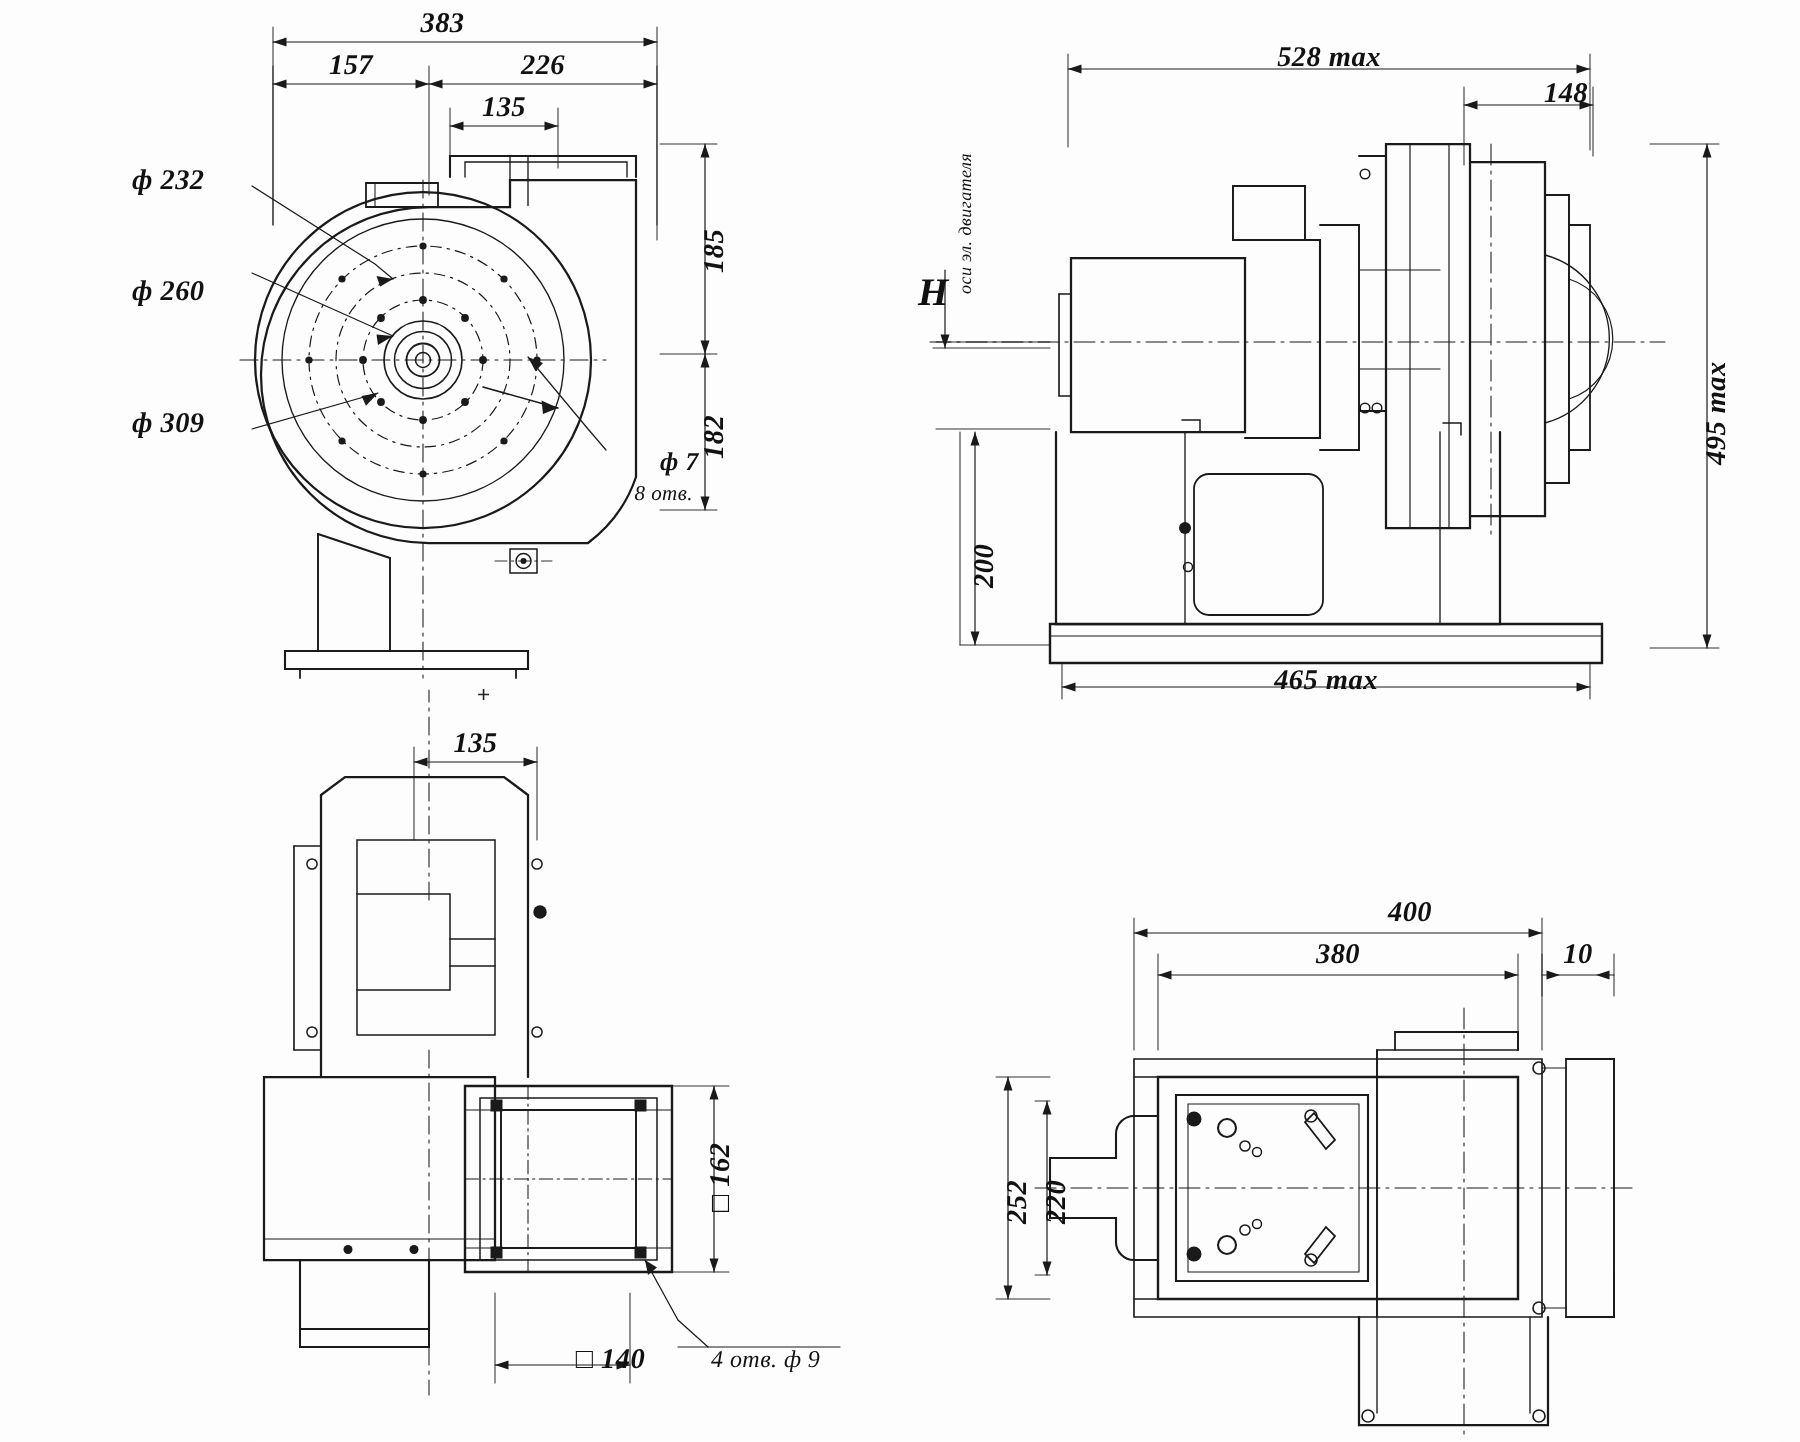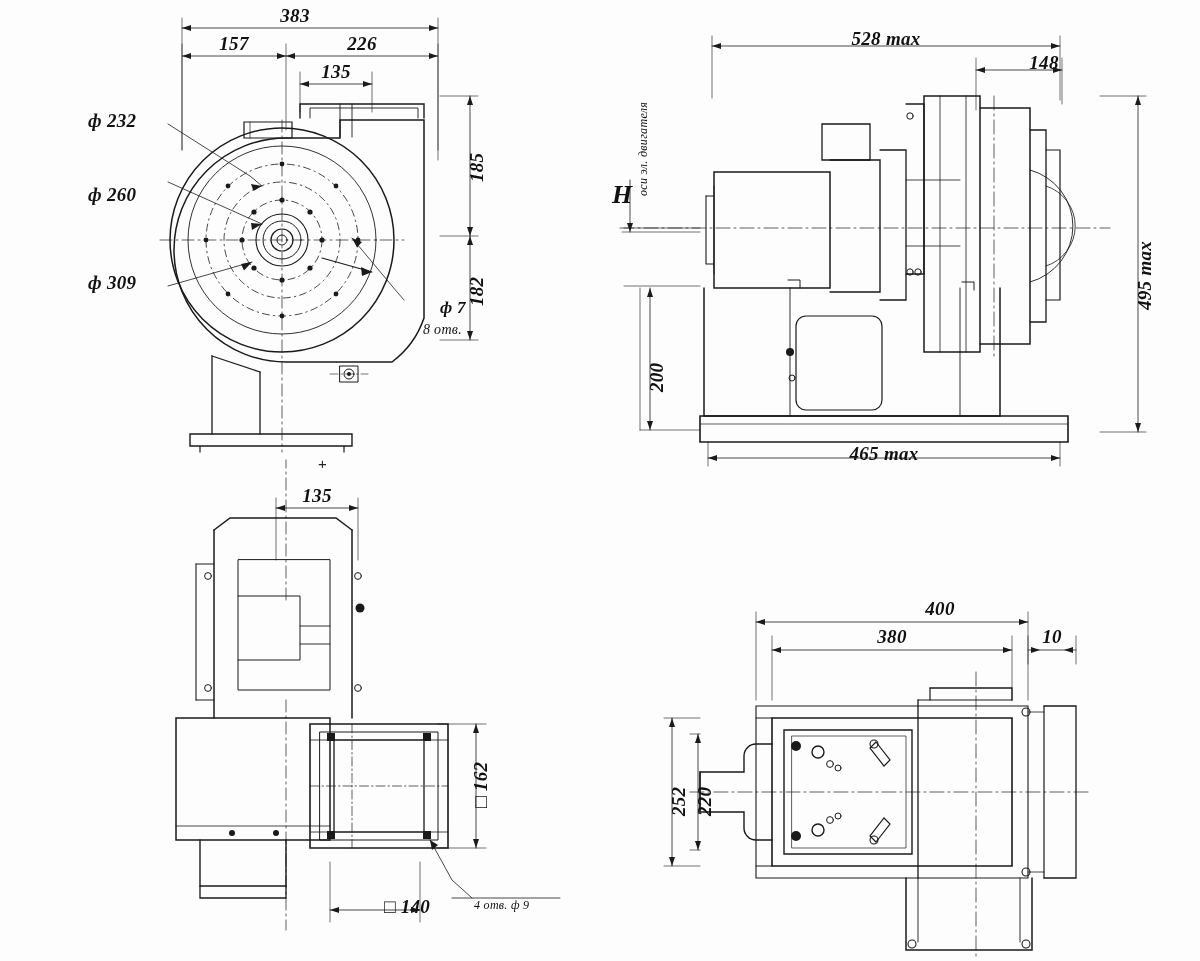--- a/index.html
+++ b/index.html
@@ -421,21 +421,21 @@
   <div class="lbl" style="left:1044px; top:52px; transform:translateX(-50%);">148</div>
   <div class="lbl rot90" style="left:1134px; top:310px;">495 max</div>
   <div class="lbl rot90" style="left:646px; top:392px;">200</div>
   <div class="lbl" style="left:884px; top:443px; transform:translateX(-50%);">465 max</div>
   <div class="lbl" style="left:612px; top:180px; font-size:26px;">H</div>
   <div class="lbl sm rot90" style="left:636px; top:196px; font-size:12px;">оси эл. двигателя</div>
 
   <div class="lbl" style="left:317px; top:485px; transform:translateX(-50%);">135</div>
   <div class="lbl rot90" style="left:470px; top:808px;">□ 162</div>
   <div class="lbl" style="left:375px; top:896px; transform:translateX(-50%);margin-left:32px;">□ 140</div>
-  <div class="lbl sm" style="left:474px; top:898px; font-size:12px;text-align:center;">4 отв.  ф 9</div>
+  <div class="lbl sm" style="left:474px; top:898px; font-size:16px;text-align:center;">4 отв.  ф 9</div>
 
   <div class="lbl" style="left:940px; top:598px; transform:translateX(-50%);">400</div>
   <div class="lbl" style="left:892px; top:626px; transform:translateX(-50%);">380</div>
   <div class="lbl" style="left:1052px; top:626px; transform:translateX(-50%);">10</div>
   <div class="lbl rot90" style="left:668px; top:816px;">252</div>
   <div class="lbl rot90" style="left:694px; top:816px;">220</div>
 
 </div>
 
 </body></html>

